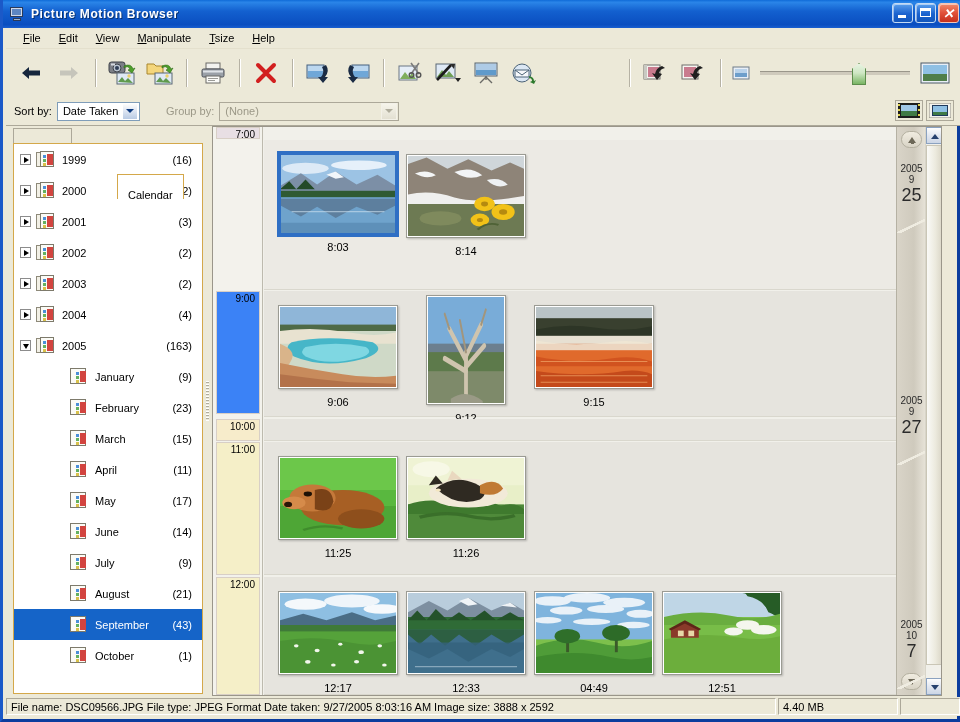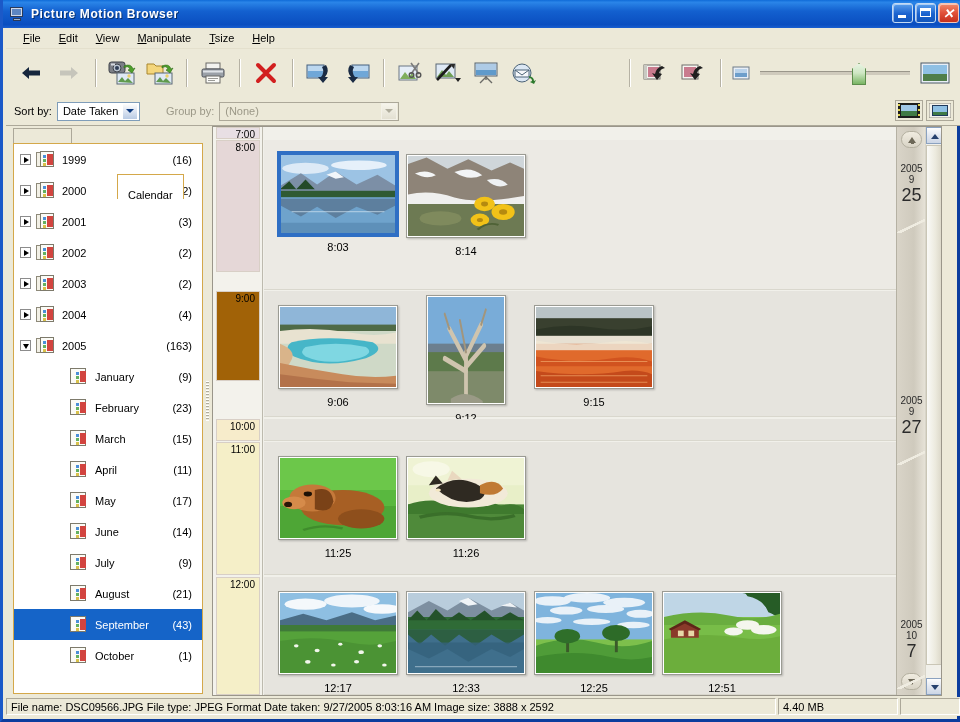--- a/index.html
+++ b/index.html
@@ -646,24 +646,21 @@
   </div>
   <div class="splitter">
       <span class="grip"></span>
     </div>
 
   <div class="viewer">
     <div class="timecol" id="timecol">
         <div class="tband" style="top: 0px; height: 12px; background: rgb(232, 223, 228);">
           <span>7:00</span>
         </div>
-        <div class="tband" style="top: 13px; height: 132px; background: rgb(229, 215, 215);">
-          <span>8:00</span>
-        </div>
-        <div class="tband" style="top: 164px; height: 90px; background: #a16207;">
+        <div class="tband" style="top: 164px; height: 123px; background: #3b82f6;">
           <span>9:00</span>
         </div>
         <div class="tband" style="top: 292px; height: 22px; background: rgb(247, 236, 203);">
           <span>10:00</span>
         </div>
         <div class="tband" style="top: 315px; height: 133px; background: rgb(245, 239, 200);">
           <span>11:00</span>
         </div>
         <div class="tband" style="top: 450px; height: 118px; background: rgb(245, 239, 200);">
           <span>12:00</span>
@@ -904,21 +901,21 @@
       <path d="M0 66 q26 -14 52 -4 q24 10 48 -2 L100 100 L0 100z" fill="#4f9c38"></path>
       <path d="M0 80 q34 -10 64 0 q18 6 36 0 L100 100 L0 100z" fill="#3f8a2e"></path>
       <g>
         <rect x="26" y="58" width="2.5" height="16" fill="#3b5a2a"></rect>
         <ellipse cx="27" cy="54" rx="11" ry="9" fill="#2f6f2a"></ellipse>
         <rect x="68" y="56" width="2.5" height="18" fill="#3b5a2a"></rect>
         <ellipse cx="69" cy="50" rx="12" ry="10" fill="#2d6b28"></ellipse>
       </g>
                 </svg>
        </div>
-              <div class="caption">12:25</div>
+              <div class="caption">04:49</div>
             </div>
             <div class="cell">
               <div style="height:14px"></div>
               <div class="shot">
          <svg class="img" width="116" height="80" viewBox="0 0 100 100" preserveAspectRatio="none">
       <rect width="100" height="100" fill="#7bc04a"></rect>
       <rect width="100" height="30" fill="#bfd6e6"></rect>
       <path d="M60 0 q18 -2 26 14 q8 16 14 16 L100 0z" fill="#2e6b2c"></path>
       <path d="M72 4 q14 4 18 20 L100 30 L100 0 L70 0z" fill="#265c26"></path>
       <path d="M0 30 q30 -10 56 -2 q24 8 44 -2 L100 44 L0 44z" fill="#69ad3f"></path>

